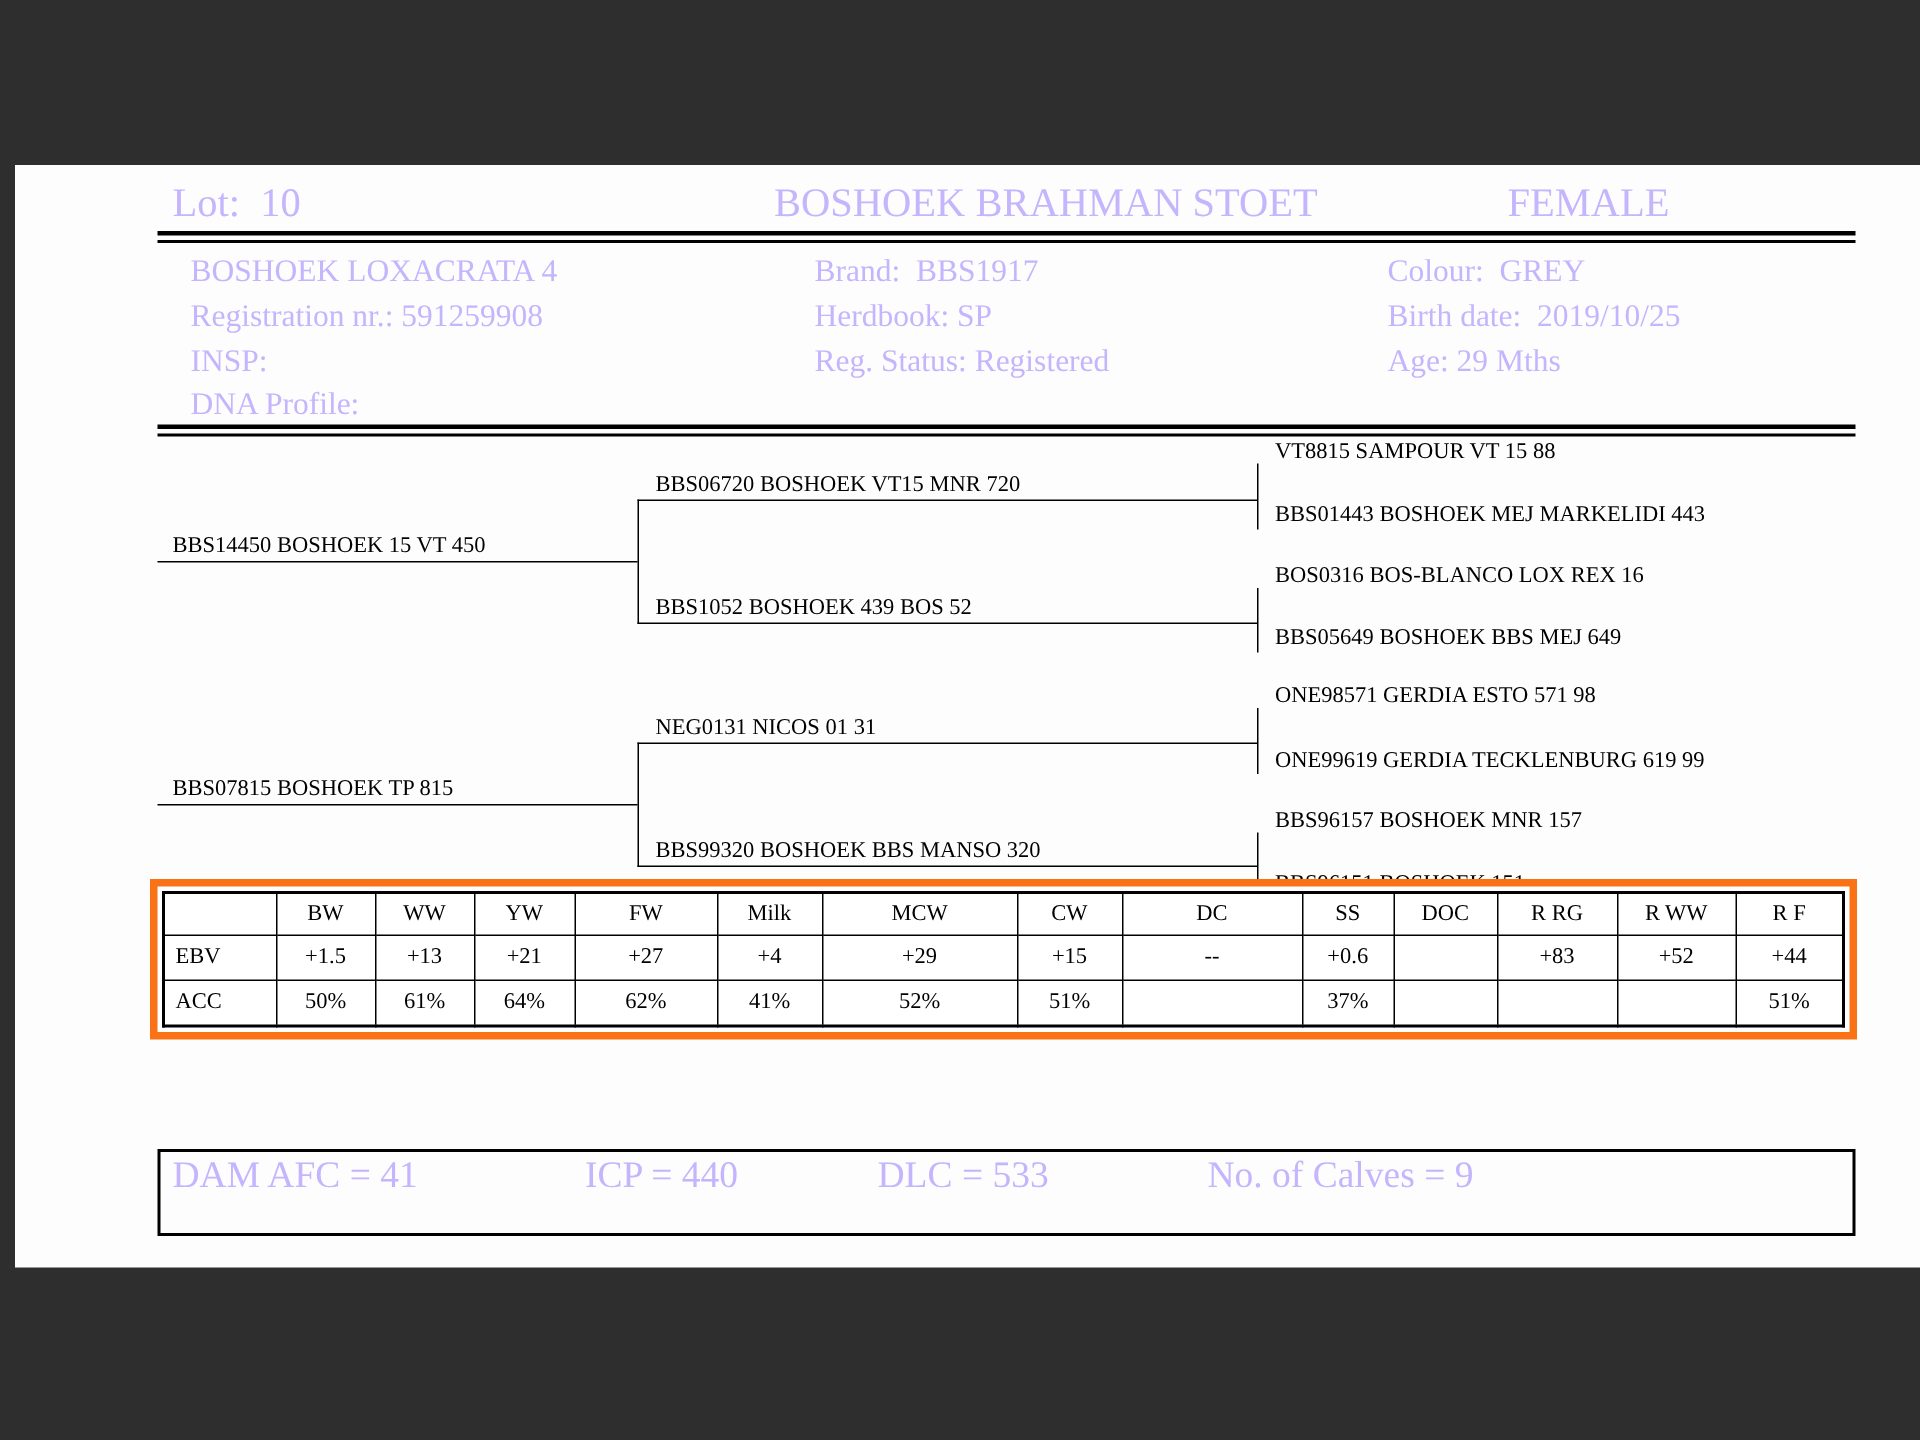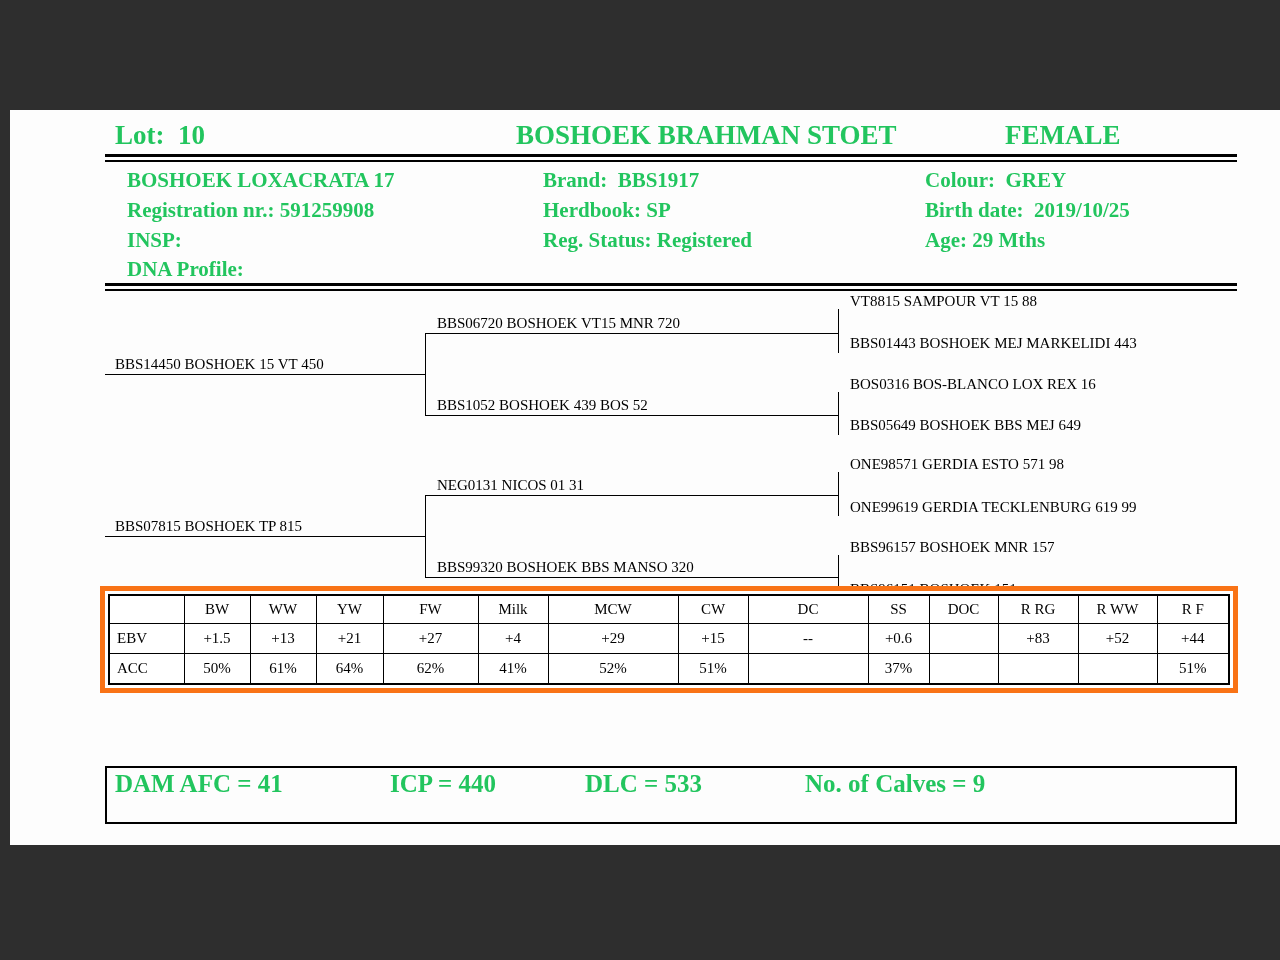--- a/index.html
+++ b/index.html
@@ -4,21 +4,21 @@
 <style>
   html,body { margin:0; padding:0; background:#1e1e1e; }
   .stage {
     position:relative; width:1280px; height:960px; overflow:hidden;
     background:#2e2e2e; font-family:"Liberation Serif", serif; color:#000;
   }
   .page {
     position:absolute; left:10px; top:110px; width:1270px; height:735px;
     background:#fdfdfd;
   }
-  .txt { position:absolute; white-space:pre; color:#22c55e;font-weight:bold; }
+  .txt { position:absolute; white-space:pre; color:#c4b5fd; }
   .h1   { font-size:27px; line-height:32px; }
   .info { font-size:21px; line-height:28px; }
   .ped-name { position:absolute; font-size:15px; line-height:18px; white-space:pre; }
   .dam  { font-size:25px; line-height:26px; }
   .rule { position:absolute; left:105px; width:1132px; height:0; border-top:3px solid #000; }
   .rule.thin { border-top-width:2px; }
   .hline { position:absolute; height:0; border-top:1.5px solid #000; }
   .vline { position:absolute; width:0; border-left:1.5px solid #000; }
   .ebv-wrap {
     position:absolute; left:100px; top:586px;
@@ -41,21 +41,21 @@
 <div class="stage">
   <div class="page"></div>
 
   <div class="txt h1" style="left:115px;top:119px;">Lot:  10</div>
   <div class="txt h1" style="left:516px;top:119px;">BOSHOEK BRAHMAN STOET</div>
   <div class="txt h1" style="left:1005px;top:119px;">FEMALE</div>
 
   <div class="rule" style="top:154px;"></div>
   <div class="rule thin" style="top:160px;"></div>
 
-  <div class="txt info" style="left:127px;top:166px;">BOSHOEK LOXACRATA 17</div>
+  <div class="txt info" style="left:127px;top:166px;">BOSHOEK LOXACRATA 4</div>
   <div class="txt info" style="left:127px;top:196px;">Registration nr.: 591259908</div>
   <div class="txt info" style="left:127px;top:226px;">INSP:</div>
   <div class="txt info" style="left:127px;top:255px;">DNA Profile:</div>
 
   <div class="txt info" style="left:543px;top:166px;">Brand:  BBS1917</div>
   <div class="txt info" style="left:543px;top:196px;">Herdbook: SP</div>
   <div class="txt info" style="left:543px;top:226px;">Reg. Status: Registered</div>
 
   <div class="txt info" style="left:925px;top:166px;">Colour:  GREY</div>
   <div class="txt info" style="left:925px;top:196px;">Birth date:  2019/10/25</div>

